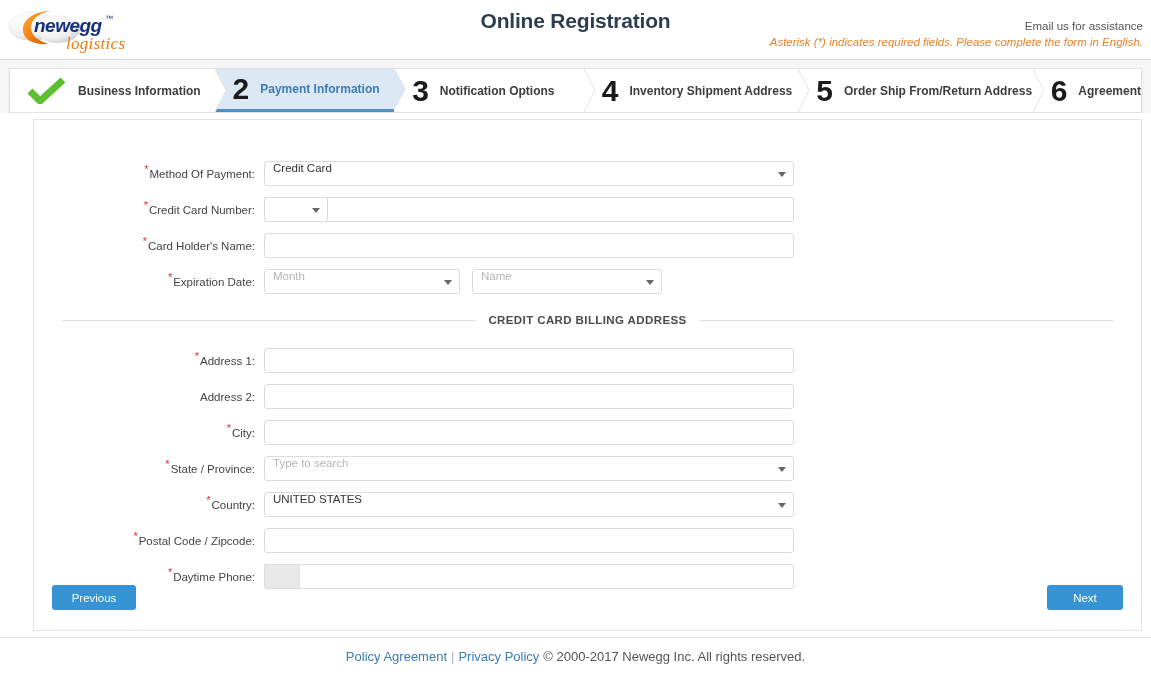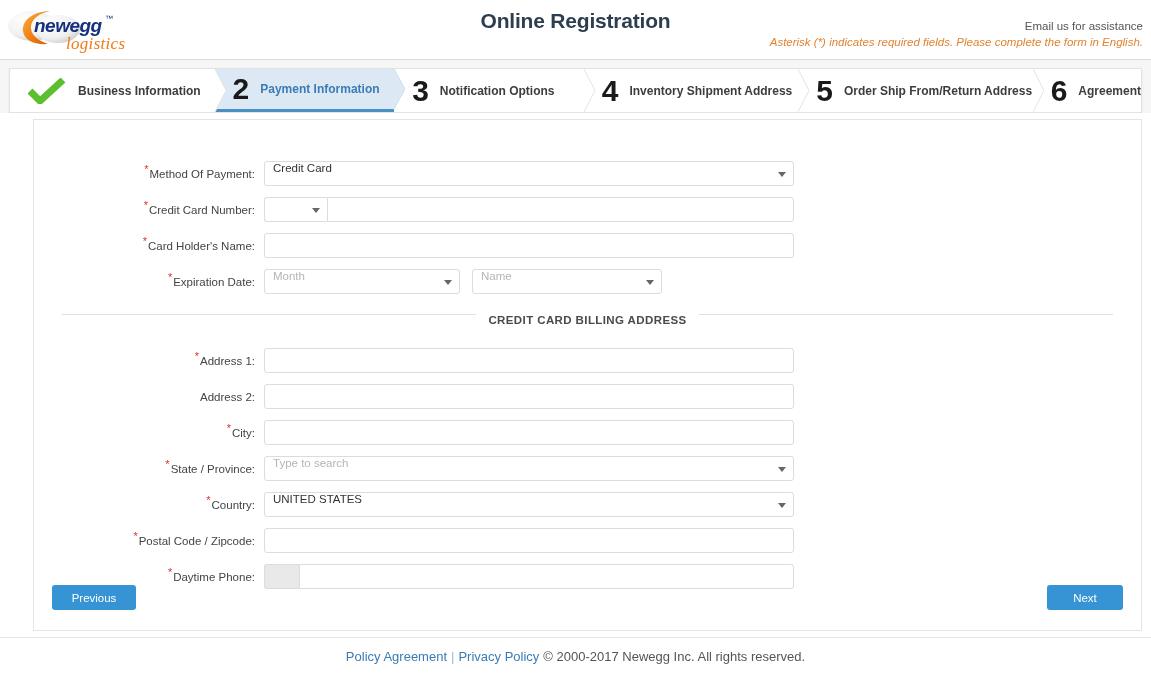--- a/index.html
+++ b/index.html
@@ -198,20 +198,21 @@
   .phone-num {
     flex: 1; height: 25px;
     border: 1px solid #dcdcdc;
     border-radius: 0 3px 3px 0;
     background: #fff;
   }
 
   
   .section-div {
     display: flex;
+    align-items: center;
     margin: 20px 28px 22px 28px;
   }
   .section-div .line { flex: 1; height: 1px; background: #e0e0e0; }
   .section-div .txt {
     padding: 0 12px;
     font-size: 11.5px;
     font-weight: bold;
     color: #4a4a4a;
     letter-spacing: 0.4px;
   }

